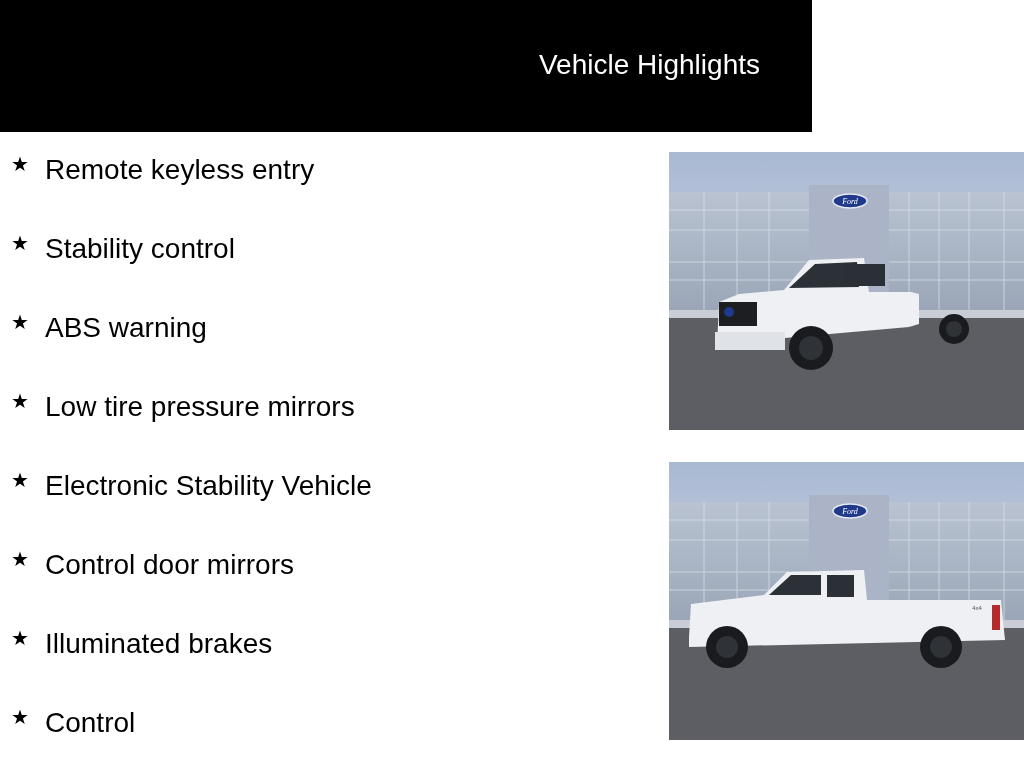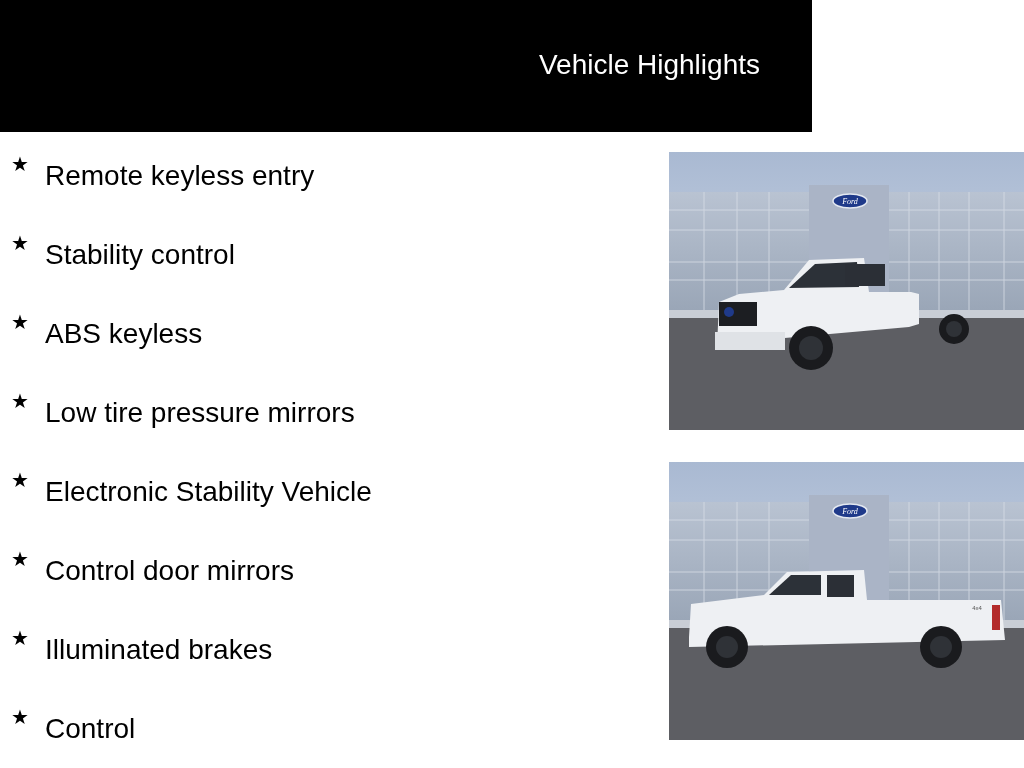--- a/index.html
+++ b/index.html
@@ -2,21 +2,21 @@
 <html><head>
 <meta charset="utf-8">
 <style>
   html, body { margin:0; padding:0; }
   body { width:1024px; height:768px; background:#ffffff; position:relative; overflow:hidden; font-family:"Liberation Sans", sans-serif; }
   .header { position:absolute; left:0; top:0; width:812px; height:132px; background:#000; }
   .header-title { position:absolute; right:52px; top:48px; color:#fff; font-size:28px; line-height:34px; }
   .features { position:absolute; left:0; top:150px; margin:0; padding:0; list-style:none; }
   .feature { position:absolute; left:0; height:40px; white-space:nowrap; }
   .star { position:absolute; left:11px; top:2px; font-size:20px; line-height:24px; color:#000; font-family:"DejaVu Sans", sans-serif; }
-  .feature-label { position:absolute; left:45px; top:3px; font-size:28px; line-height:34px; color:#000;margin-top:6px; }
+  .feature-label { position:absolute; left:45px; top:3px; font-size:28px; line-height:34px; color:#000; }
   .photo { position:absolute; left:636px; width:371px; height:278px; overflow:hidden;margin-left:33px; }
   .photo svg { display:block; }
 </style>
 </head>
 <body>
 
 <div class="header">
   <div class="header-title">Vehicle Highlights</div>
 </div>
 
@@ -24,21 +24,21 @@
   <li class="feature" style="top:0px">
     <span class="star">★</span>
     <span class="feature-label">Remote keyless entry</span>
   </li>
   <li class="feature" style="top:79px">
     <span class="star">★</span>
     <span class="feature-label">Stability control</span>
   </li>
   <li class="feature" style="top:158px">
     <span class="star">★</span>
-    <span class="feature-label">ABS keyless</span>
+    <span class="feature-label">ABS warning</span>
   </li>
   <li class="feature" style="top:237px">
     <span class="star">★</span>
     <span class="feature-label">Low tire pressure mirrors</span>
   </li>
   <li class="feature" style="top:316px">
     <span class="star">★</span>
     <span class="feature-label">Electronic Stability Vehicle</span>
   </li>
   <li class="feature" style="top:395px">

